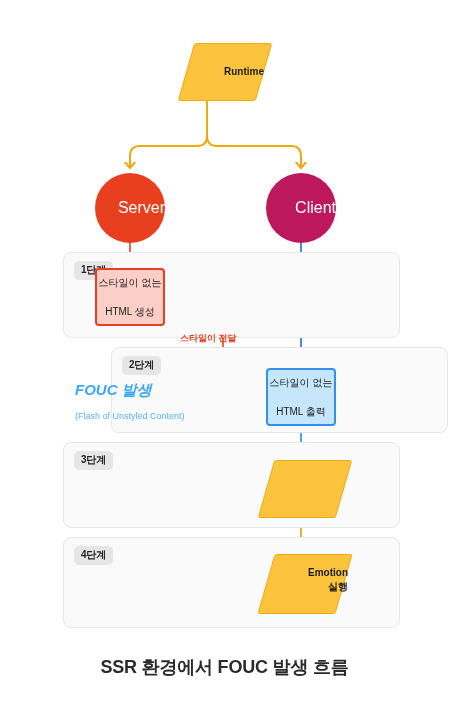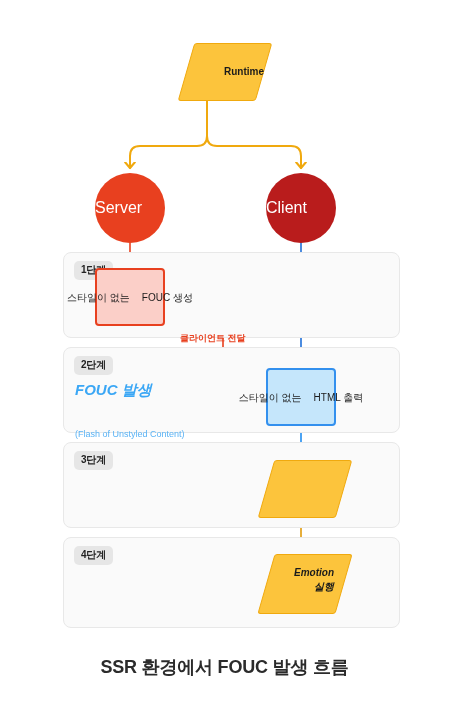--- a/index.html
+++ b/index.html
@@ -31,21 +31,21 @@
   .panel {
     position: absolute;
     left: 63px;
     width: 337px;
     box-sizing: border-box;
     background: #fafafa;
     border: 1px solid #e8e8e8;
     border-radius: 8px;
   }
   #panel-1 { top: 252px; height: 86px; }
-  #panel-2 { top: 347px; height: 86px; }
+  #panel-2 { top: 347px; height: 86px; margin-left: 48px; }
   #panel-3 { top: 442px; height: 86px; padding-left: 34px; }
   #panel-4 { top: 537px; height: 91px; }
 
   .step-badge {
     position: absolute;
     left: 10px;
     top: 8px;
     background: #e6e6e6;
     color: #222222;
     font-size: 10px;
@@ -79,49 +79,49 @@
     text-align: center;
     white-space: nowrap;
   }
   #runtime-shape { left: 186px; top: 43px; width: 78px; height: 58px; }
   #runtime-text  { left: 186px; top: 43px; width: 78px; height: 58px; }
 
   #js-shape { left: 266px; top: 460px; width: 78px; height: 58px; }
   #js-text  { left: 266px; top: 460px; width: 78px; height: 58px; font-size: 13px; }
 
   #emotion-shape { left: 266px; top: 554px; width: 78px; height: 60px; }
-  #emotion-text  { left: 256px; top: 554px; width: 78px; height: 52px; font-style: italic; }
+  #emotion-text  { left: 270px; top: 554px; width: 78px; height: 52px; }
 
   
   .circle {
     position: absolute;
     border-radius: 50%;
     display: flex;
     align-items: center;
-    justify-content: flex-start;
+    justify-content: flex-end;
     color: #ffffff;
     font-size: 16px;
     line-height: 1;
     white-space: nowrap;
   }
   #server-circle {
     left: 95px; top: 173px; width: 70px; height: 70px;
     background: #e8401f;
   }
   #client-circle {
     left: 266px; top: 173px; width: 70px; height: 70px;
-    background: #b91c1c;
+    background: #be185d;
   }
 
   
   .procbox {
     position: absolute;
     box-sizing: border-box;
     display: flex;
-    flex-direction: row;
+    flex-direction: column;
     align-items: center;
     justify-content: center;
     font-size: 10px;
     line-height: 1.7;
     text-align: center;
     border-radius: 4px;
     color: #1b1b1b;
     white-space: nowrap;
     gap: 12px;
   }
@@ -144,21 +144,21 @@
     color: #3ba7f5;
     font-size: 15px;
     font-weight: bold;
     line-height: 1;
     white-space: nowrap;
     font-style: italic;
   }
   #fouc-sub {
     position: absolute;
     left: 75px;
-    top: 430px;
+    top: 412px;
     color: #5ab3f5;
     font-size: 9px;
     line-height: 1;
     white-space: nowrap;
   }
 
   
   #transfer-label {
     position: absolute;
     left: 180px;
@@ -228,24 +228,24 @@
   </div>
   <div id="client-circle" class="circle">
     <span>Client</span>
   </div>
 
   <div id="panel-1" class="panel">
     <span class="step-badge">1단계</span>
   </div>
   <div id="ssr-html-box" class="procbox">
     <span>스타일이 없는</span>
-    <span>FOUC 생성</span>
-  </div>
-
-  <span id="transfer-label">클라이언트 전달</span>
+    <span>HTML 생성</span>
+  </div>
+
+  <span id="transfer-label">스타일이 전달</span>
 
   <div id="panel-2" class="panel">
     <span class="step-badge">2단계</span>
   </div>
   <span id="fouc-title">FOUC 발생</span>
   <span id="fouc-sub">(Flash of Unstyled Content)</span>
   <div id="client-html-box" class="procbox">
     <span>스타일이 없는</span>
     <span>HTML 출력</span>
   </div>

